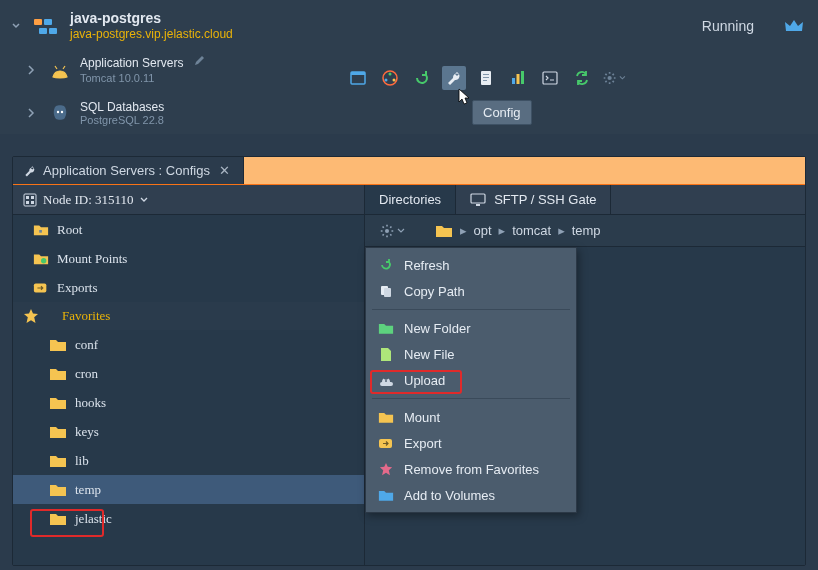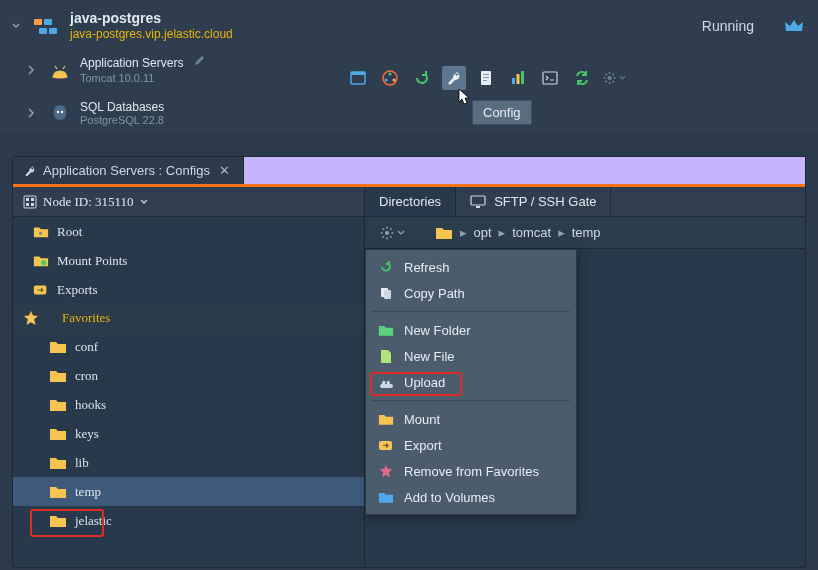--- a/index.html
+++ b/index.html
@@ -78,22 +78,22 @@
     position: absolute;
     left: 12px; top: 156px;
     width: 794px;
     background: #2f3e4f;
     border: 1px solid #1c2936;
     border-radius: 2px;
   }
 
   .tab-bar {
     display: flex;
-    background: #c4b5fd;
-    border-bottom: 3px solid #f97316;
+    background: #fdba74;
+    border-bottom: 1px solid #f97316;
   }
   .tab {
     display: flex; align-items: center; gap: 6px;
     padding: 6px 10px;
     background: #2b3b4c;
     border-right: 1px solid #1c2936;
   }
   .tab-label { color: #cfd8e3; }
   .tab-x {
     font-size: 13px; color: #aab6c4; padding: 0 3px;

